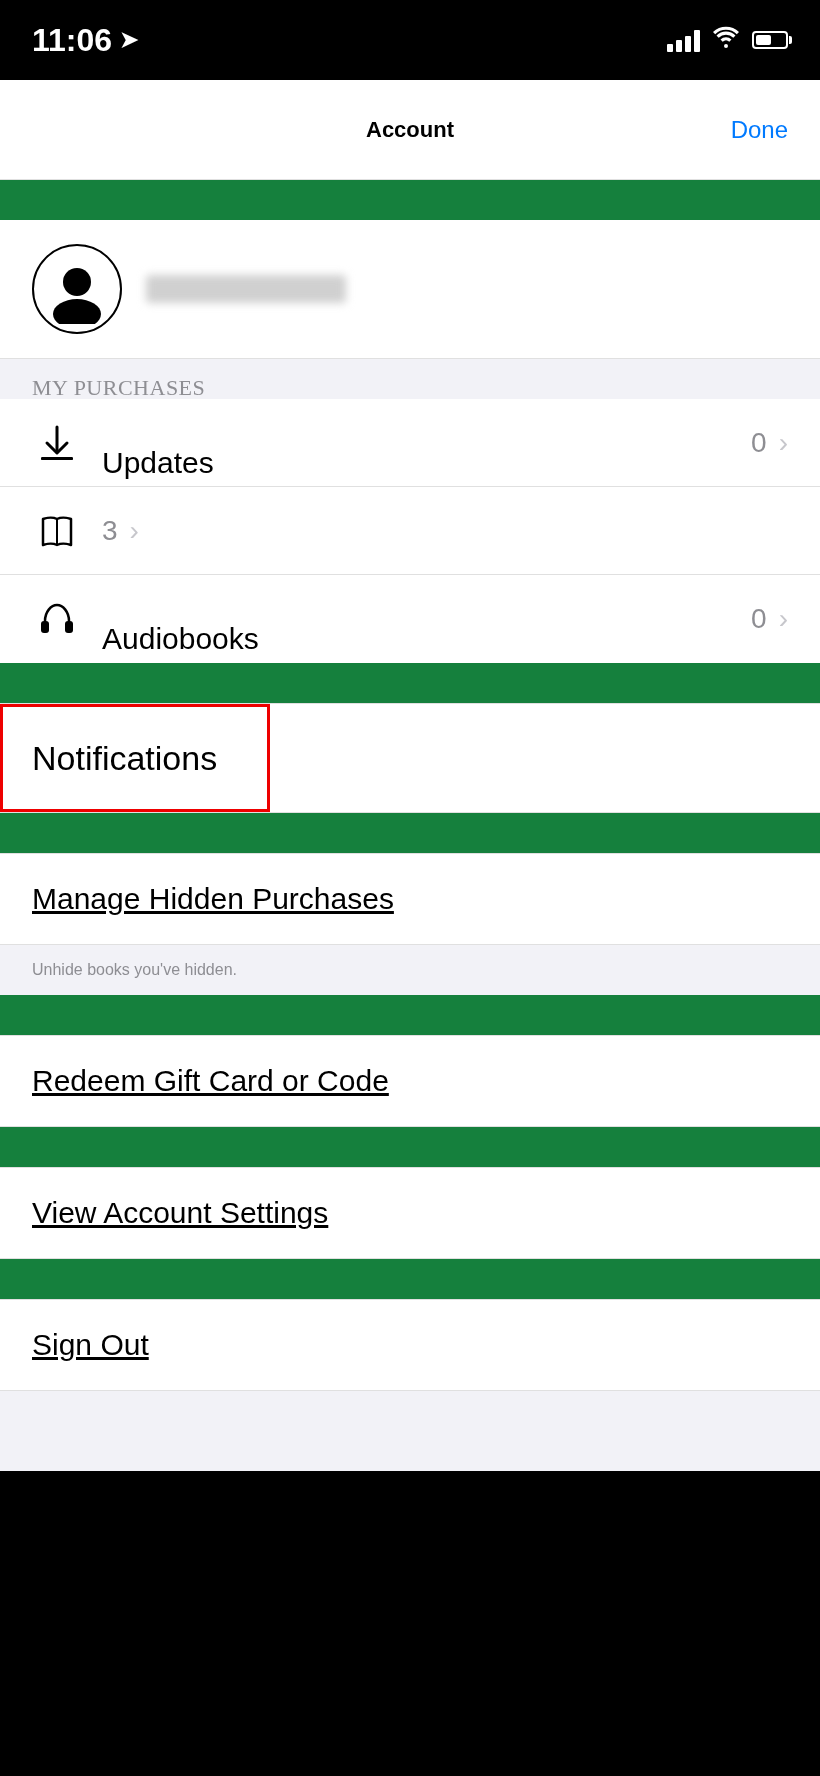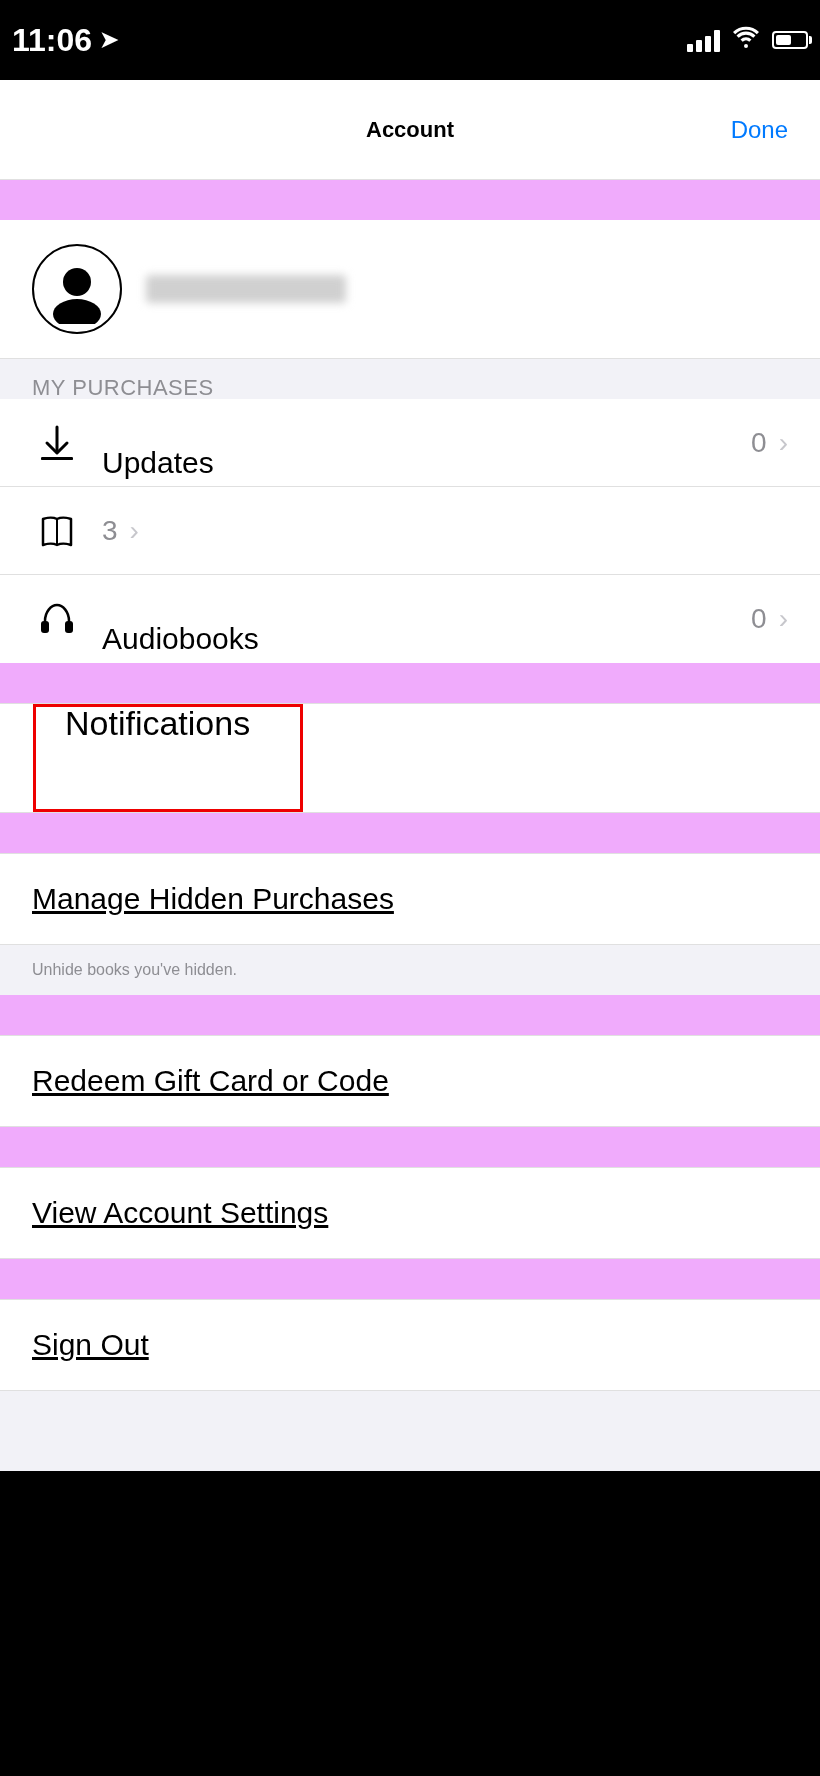--- a/index.html
+++ b/index.html
@@ -16,21 +16,21 @@
       overflow-x: hidden;
     }
 
     
     .status-bar {
       background: #000;
       height: 80px;
       display: flex;
       align-items: center;
       justify-content: space-between;
-      padding: 0 12px;
+      padding: 0 32px;
       color: #fff;
     }
 
     .status-time {
       font-size: 32px;
       font-weight: 600;
       color: #fff;
       display: flex;
       align-items: center;
       gap: 8px;
@@ -106,22 +106,23 @@
       position: absolute;
       right: 32px;
       font-size: 24px;
       color: #007aff;
       font-weight: 400;
       cursor: pointer;
     }
 
     
     .section-separator {
-      background: #f0abfc;
+      background: #15803d;
       height: 40px;
+      font-family: Liberation Serif, serif;
     }
 
     
     .profile-section {
       background: #fff;
       padding: 24px 32px;
       display: flex;
       align-items: center;
       gap: 24px;
       border-bottom: 1px solid #e0e0e0;
@@ -217,26 +218,25 @@
 
     
     .notifications-section {
       background: #fff;
       border-top: 1px solid #e0e0e0;
       border-bottom: 1px solid #e0e0e0;
     }
 
     .notifications-item {
       display: flex;
-      align-items: flex-start;
+      align-items: center;
       padding: 0 32px;
       height: 108px;
       cursor: pointer;
       position: relative;
-      margin-left: 33px;
     }
 
     .notifications-label {
       font-size: 34px;
       color: #000;
       font-weight: 400;
     }
 
     .notifications-highlight {
       position: absolute;

